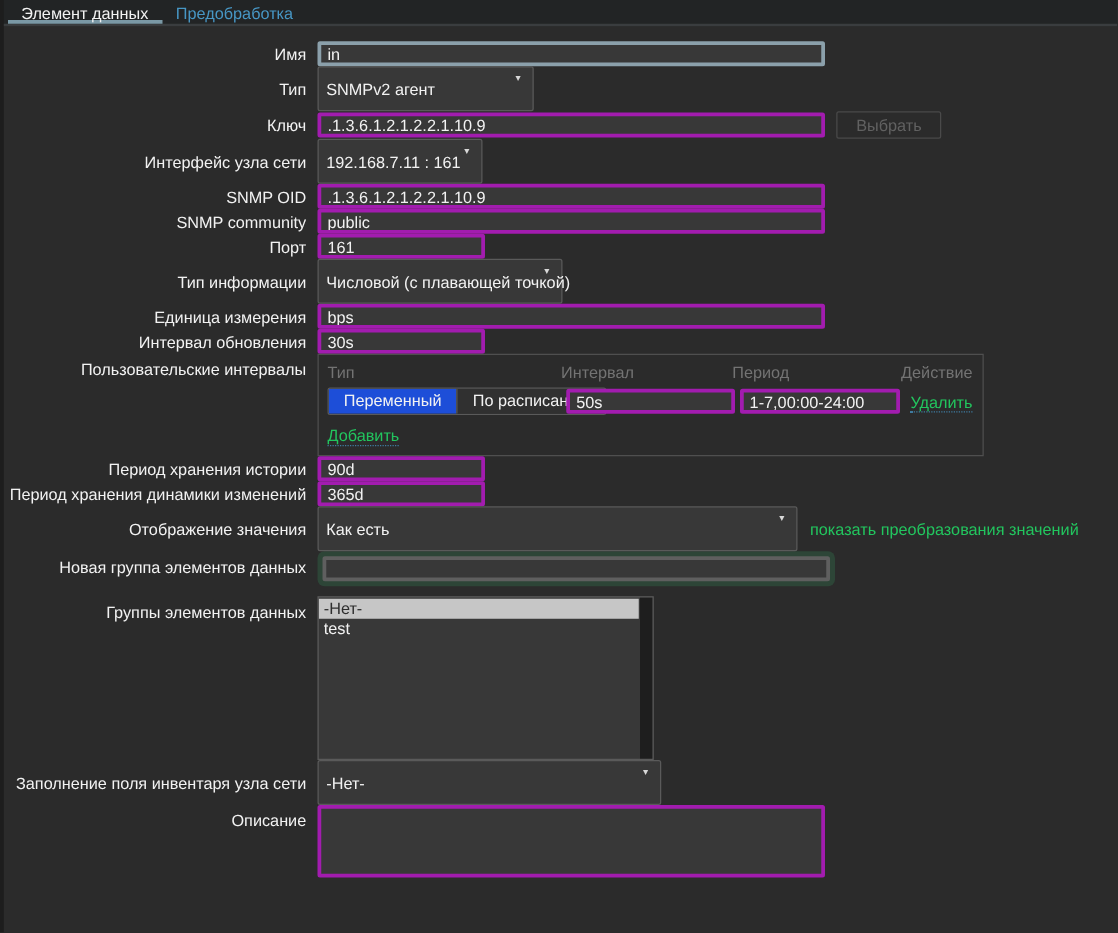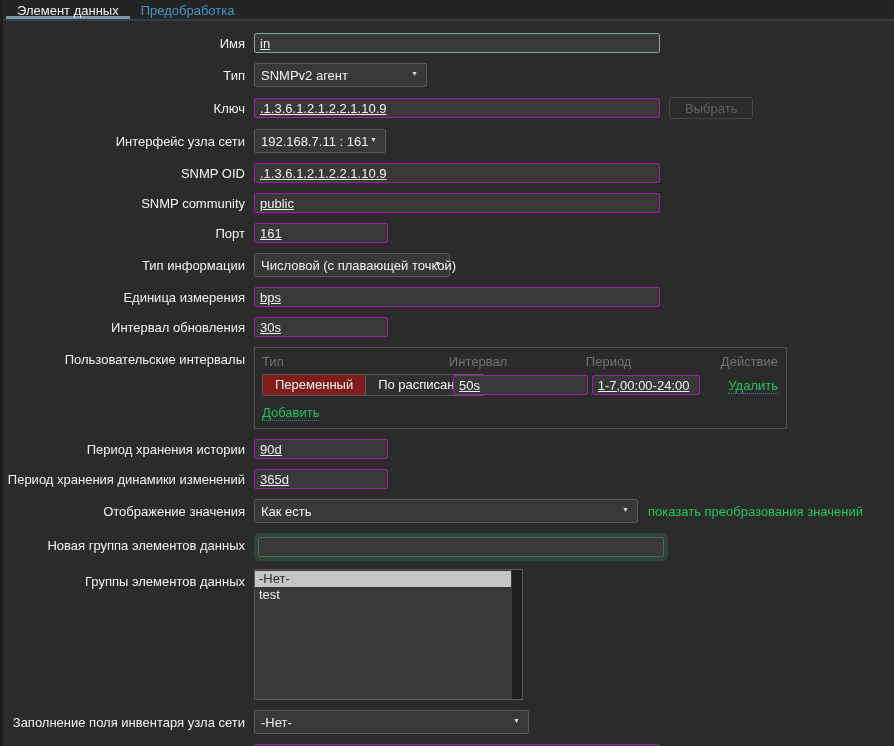--- a/index.html
+++ b/index.html
@@ -12,57 +12,56 @@
   
   .tabbar{
     height:19px;background:#222425;border-bottom:2px solid #3a3d3f;
     display:flex;align-items:stretch;padding-left:6px;
   }
   .tab{padding:2px 11px 0 11px;line-height:17px;cursor:pointer;}
   .tab.active{color:#f2f2f2;box-shadow:inset 0 -3px 0 #7a98a5;}
   .tab.inactive{color:#4796c4;}
   
   .form{padding-top:12px;}
-  .row{display:flex;align-items:center;margin-bottom:10px;}
+  .row{display:flex;align-items:center;}
   .row.top{align-items:flex-start;}
   .label{flex:0 0 245px;width:245px;text-align:right;color:#f2f2f2;white-space:nowrap;}
   .row.top .label{padding-top:5px;}
   .field{margin-left:9px;display:flex;align-items:center;}
   .input,textarea.input{
-    background:#383838;border:1px solid #a21caf;color:#f2f2f2;
+    background:#383838;border:3px solid #a21caf;color:#f2f2f2;
     height:20px;box-sizing:border-box;padding:0 5px;font:inherit;border-radius:2px;
     outline:none;
-    text-decoration:underline;
   }
   .input.focused{border-color:#8ba0ab;}
   .w406{width:406px}.w134{width:134px}
   
   .select{
     background:#383838;border:1px solid #5a5a5a;border-radius:2px;
-    height:24px;box-sizing:border-box;display:flex;align-items:center;
+    height:36px;box-sizing:border-box;display:flex;align-items:center;
     padding:0 24px 0 6px;position:relative;cursor:pointer;white-space:nowrap;
   }
   .select .arrow{position:absolute;right:8px;top:6px;font-size:7px;color:#d8d8d8;line-height:8px;}
   .sel173{width:173px}.sel132{width:132px}.sel196{width:196px}.sel384{width:384px}.sel275{width:275px}
   .btn-disabled{
     background:transparent;border:1px solid #4a4a4a;color:#616161;border-radius:2px;
     height:22px;box-sizing:border-box;padding:0 15px;font:inherit;margin-left:9px;
   }
   .link{color:#22c55e;text-decoration:none;cursor:pointer;}
   .link.dotted{border-bottom:1px dotted #3f7ba0;}
   
   .ctable{border:1px solid #4f4f4f;width:533px;box-sizing:border-box;padding:6px 8px 8px 7px;}
   .crow{display:flex;align-items:center;}
   .chead{color:#737373;margin-bottom:5px;}
   .c1{width:191px}.c2{width:140px}.c3{width:138px}.c4{flex:1}
   .seg{display:inline-flex;border:1px solid #5a5a5a;border-radius:2px;height:22px;box-sizing:border-box;overflow:hidden;}
   .seg span{padding:0 12px;line-height:20px;white-space:nowrap;cursor:pointer;}
-  .seg .on{background:#7f1d1d;}
+  .seg .on{background:#1d4ed8;}
   .seg .off{background:#303030;border-left:1px solid #5a5a5a;}
-  .int-input{width:135px}.per-input{width:108px}
+  .int-input{width:135px}.per-input{width:128px}
   .add-row{margin-top:9px;}
   
   .halo{box-shadow:0 0 0 4px #2d4537;border-color:#5f5f5f;margin:4px 0 0 4px;}
   
   .listbox{
     width:269px;height:131px;background:#383838;border:1px solid #5a5a5a;
     box-sizing:border-box;position:relative;overflow:hidden;padding-top:1px;
   }
   .listbox .sb{position:absolute;top:0;right:0;width:10px;height:100%;background:#1e1e1e;}
   .opt{height:16px;line-height:16px;padding:0 4px;margin-right:11px;cursor:pointer;white-space:nowrap;}

